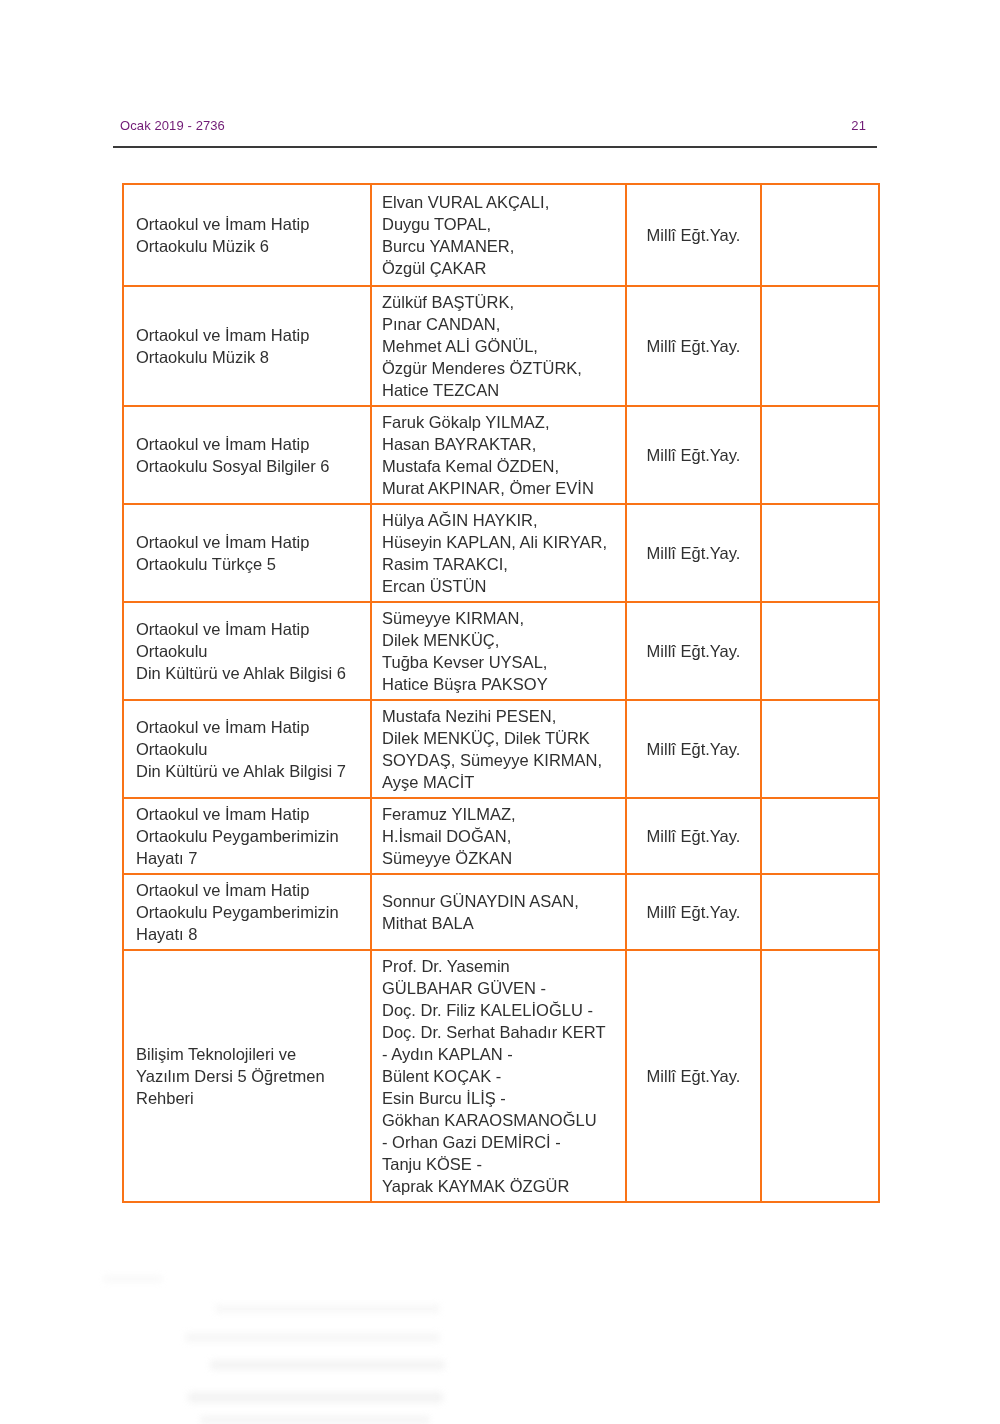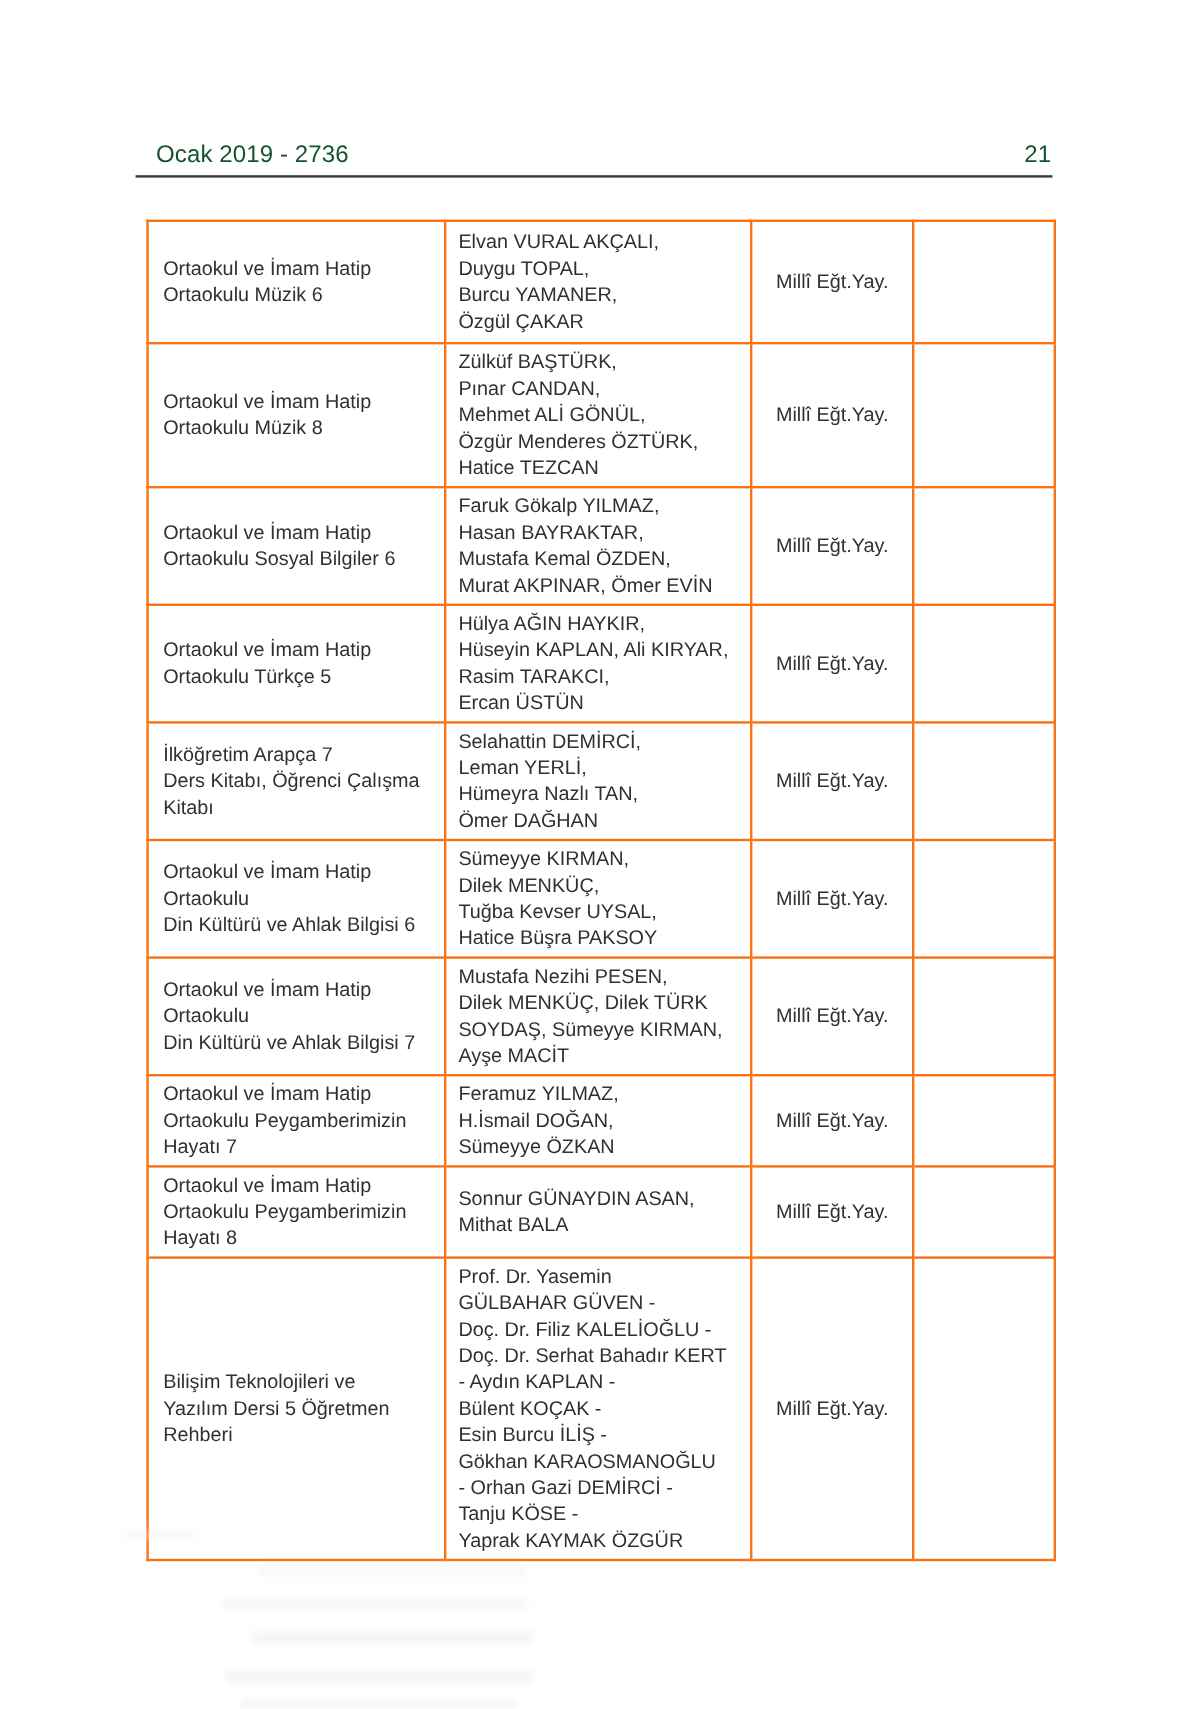--- a/index.html
+++ b/index.html
@@ -7,22 +7,22 @@
     position:relative;
     width:1000px; height:1424px;
     background:#ffffff;
     font-family:"Liberation Sans", sans-serif;
     color:#2d2d2d;
     overflow:hidden;
   }
 
   
   .header {
-    position:absolute; top:118px; left:128px; width:756px; height:24px;
-    font-size:20px; letter-spacing:0.1px; color:#14532d;
+    position:absolute; top:118px; left:118px; width:756px; height:24px;
+    font-size:13px; letter-spacing:0.1px; color:#701a75;
   }
   .header .issue   { position:absolute; left:2px; top:0; }
   .header .journal { position:absolute; left:438px; top:0; transform:translateX(-50%); white-space:nowrap; }
   .header .pagenum { position:absolute; right:8px; top:0; }
   .header-rule {
     position:absolute; top:146px; left:113px; width:764px; height:2px;
     background:#3a3a3a;
   }
 
   
@@ -105,31 +105,20 @@
       <tr style="height:97px">
         <td class="c-title">Ortaokul ve İmam Hatip
 Ortaokulu Türkçe 5</td>
         <td class="c-authors">Hülya AĞIN HAYKIR,
 Hüseyin KAPLAN, Ali KIRYAR,
 Rasim TARAKCI,
 Ercan ÜSTÜN</td>
         <td class="c-publisher">Millî Eğt.Yay.</td>
         <td class="c-empty"></td>
       </tr>
-      <tr style="height:97px">
-        <td class="c-title">İlköğretim Arapça 7
-Ders Kitabı, Öğrenci Çalışma
-Kitabı</td>
-        <td class="c-authors">Selahattin DEMİRCİ,
-Leman YERLİ,
-Hümeyra Nazlı TAN,
-Ömer DAĞHAN</td>
-        <td class="c-publisher">Millî Eğt.Yay.</td>
-        <td class="c-empty"></td>
-      </tr>
       <tr style="height:95px">
         <td class="c-title">Ortaokul ve İmam Hatip
 Ortaokulu
 Din Kültürü ve Ahlak Bilgisi 6</td>
         <td class="c-authors">Sümeyye KIRMAN,
 Dilek MENKÜÇ,
 Tuğba Kevser UYSAL,
 Hatice Büşra PAKSOY</td>
         <td class="c-publisher">Millî Eğt.Yay.</td>
         <td class="c-empty"></td>

